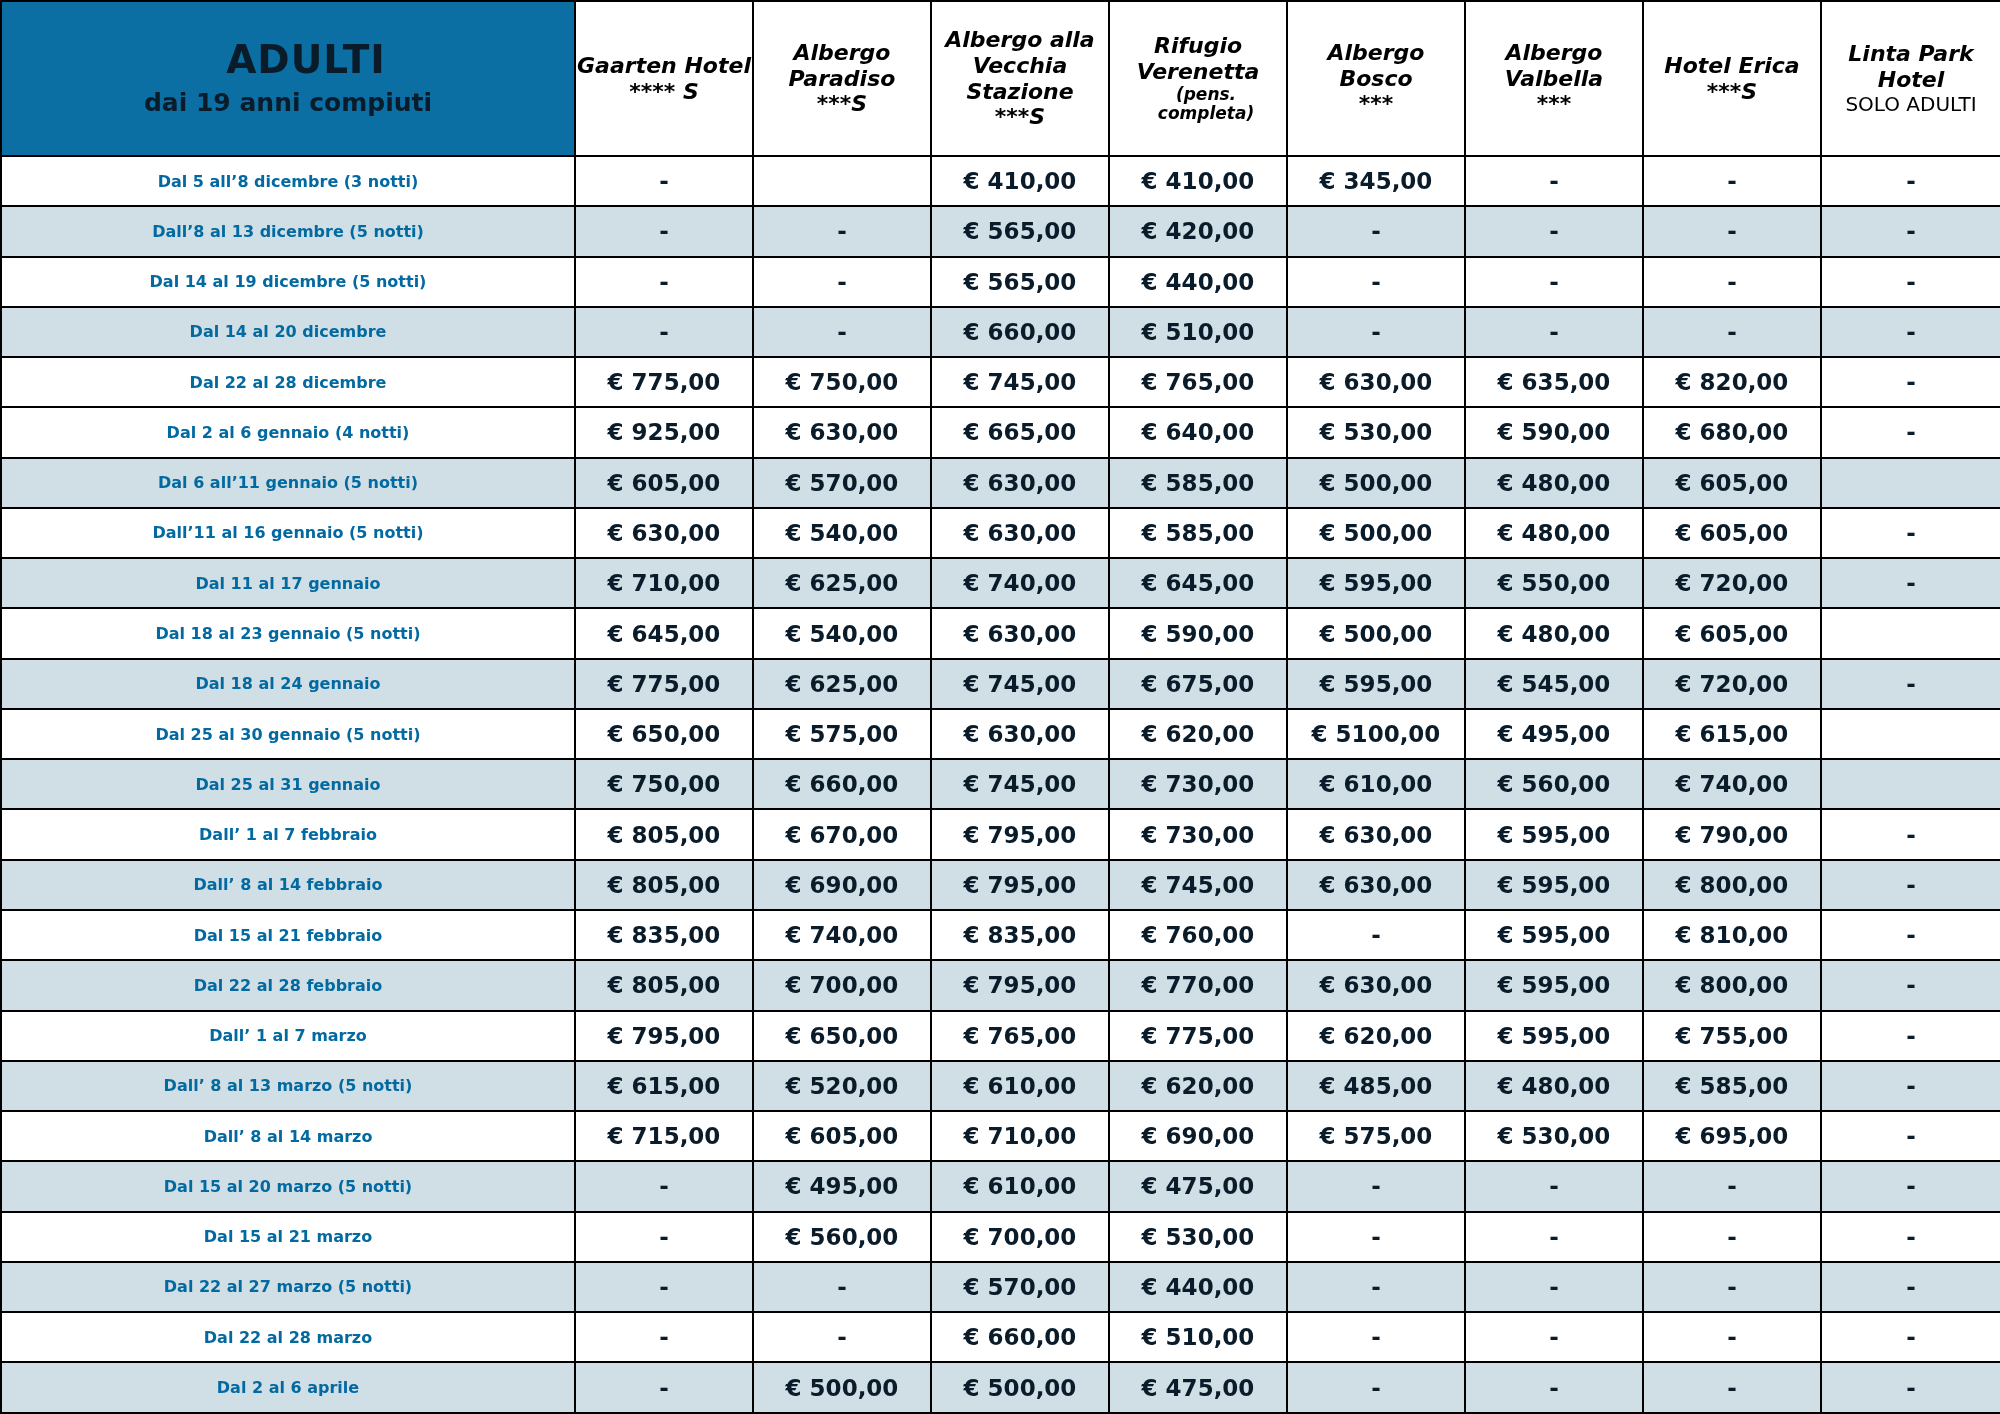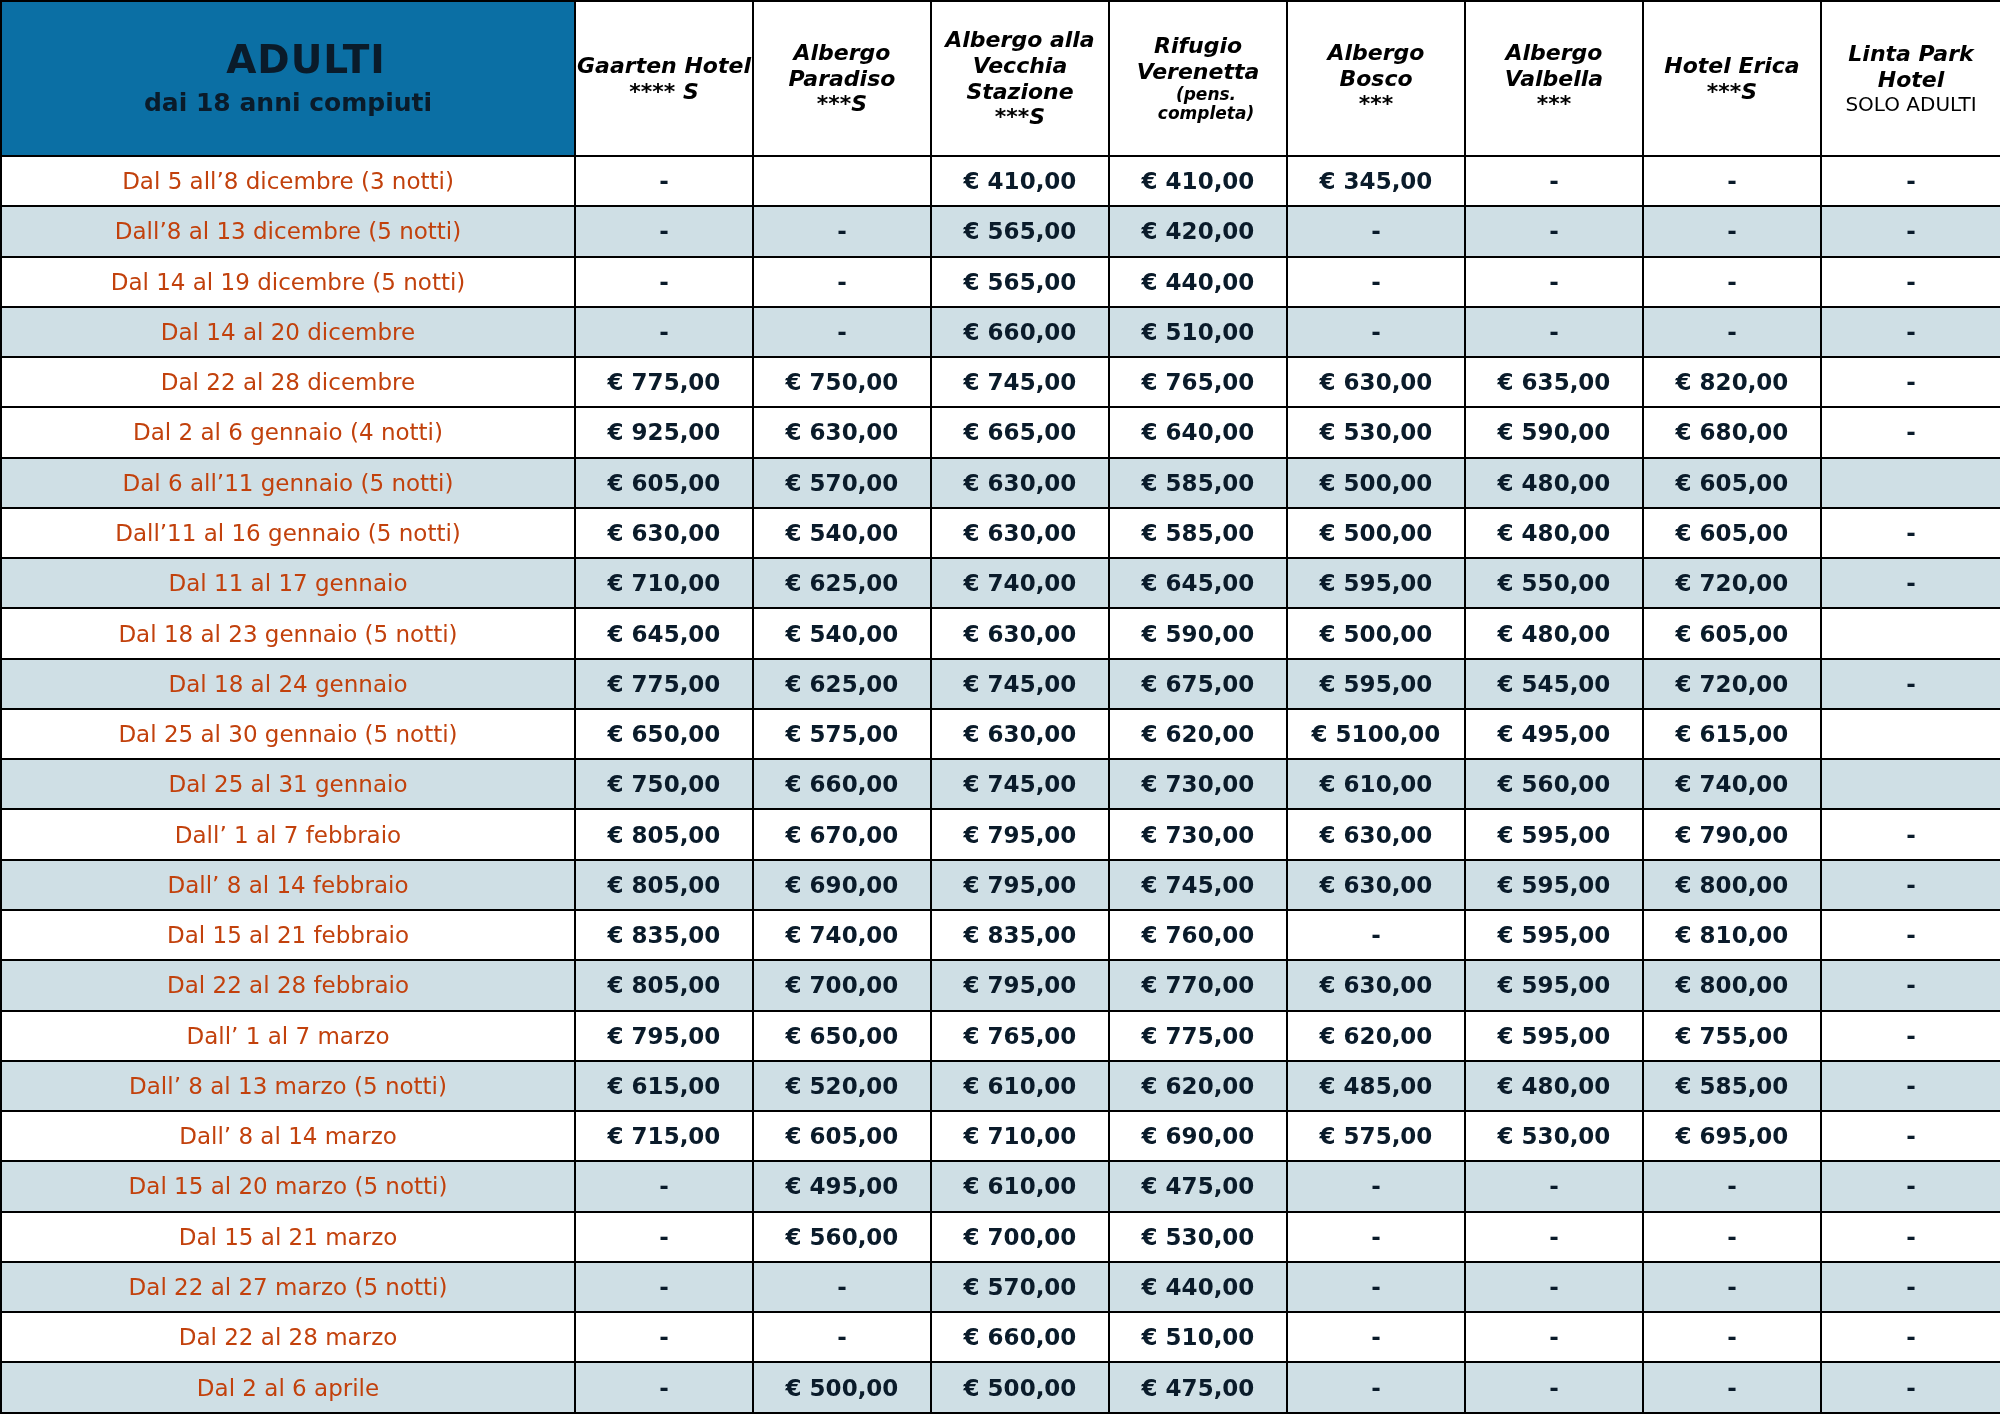--- a/index.html
+++ b/index.html
@@ -98,23 +98,23 @@
   }
 
   
   tr.data-row { height: 48.3px; }
   tr.band-white td { background: #ffffff; }
   tr.band-blue td { background: #cfdfe5; }
 
   td.label-cell {
     text-align: left;
     padding-left: 14px;
-    font-size: 23px;
-    font-weight: normal;
-    color: #c2410c;
+    font-size: 16px;
+    font-weight: bold;
+    color: #0369a1;
     white-space: nowrap;
   }
   td.price-cell {
     font-size: 23px;
     font-weight: bold;
     color: #0a1b2a;
     white-space: nowrap;
   }
   td.dash {
     font-size: 23px;
@@ -134,21 +134,21 @@
         <col class="c4">
       <col class="c5">
         <col class="c6">
         <col class="c7">
         <col class="c8">
     </colgroup>
     <thead>
       <tr class="head-row">
         <th class="title-cell">
           <span class="t-main">ADULTI</span>
-          <span class="t-sub">dai 18 anni compiuti</span>
+          <span class="t-sub">dai 19 anni compiuti</span>
         </th>
         <th class="hotel-cell">
           <span>Gaarten Hotel</span>
           <span class="stars">**** S</span>
         </th>
         <th class="hotel-cell">
           <span>Albergo Paradiso</span>
           <span class="stars">***S</span>
         </th>
         <th class="hotel-cell">

